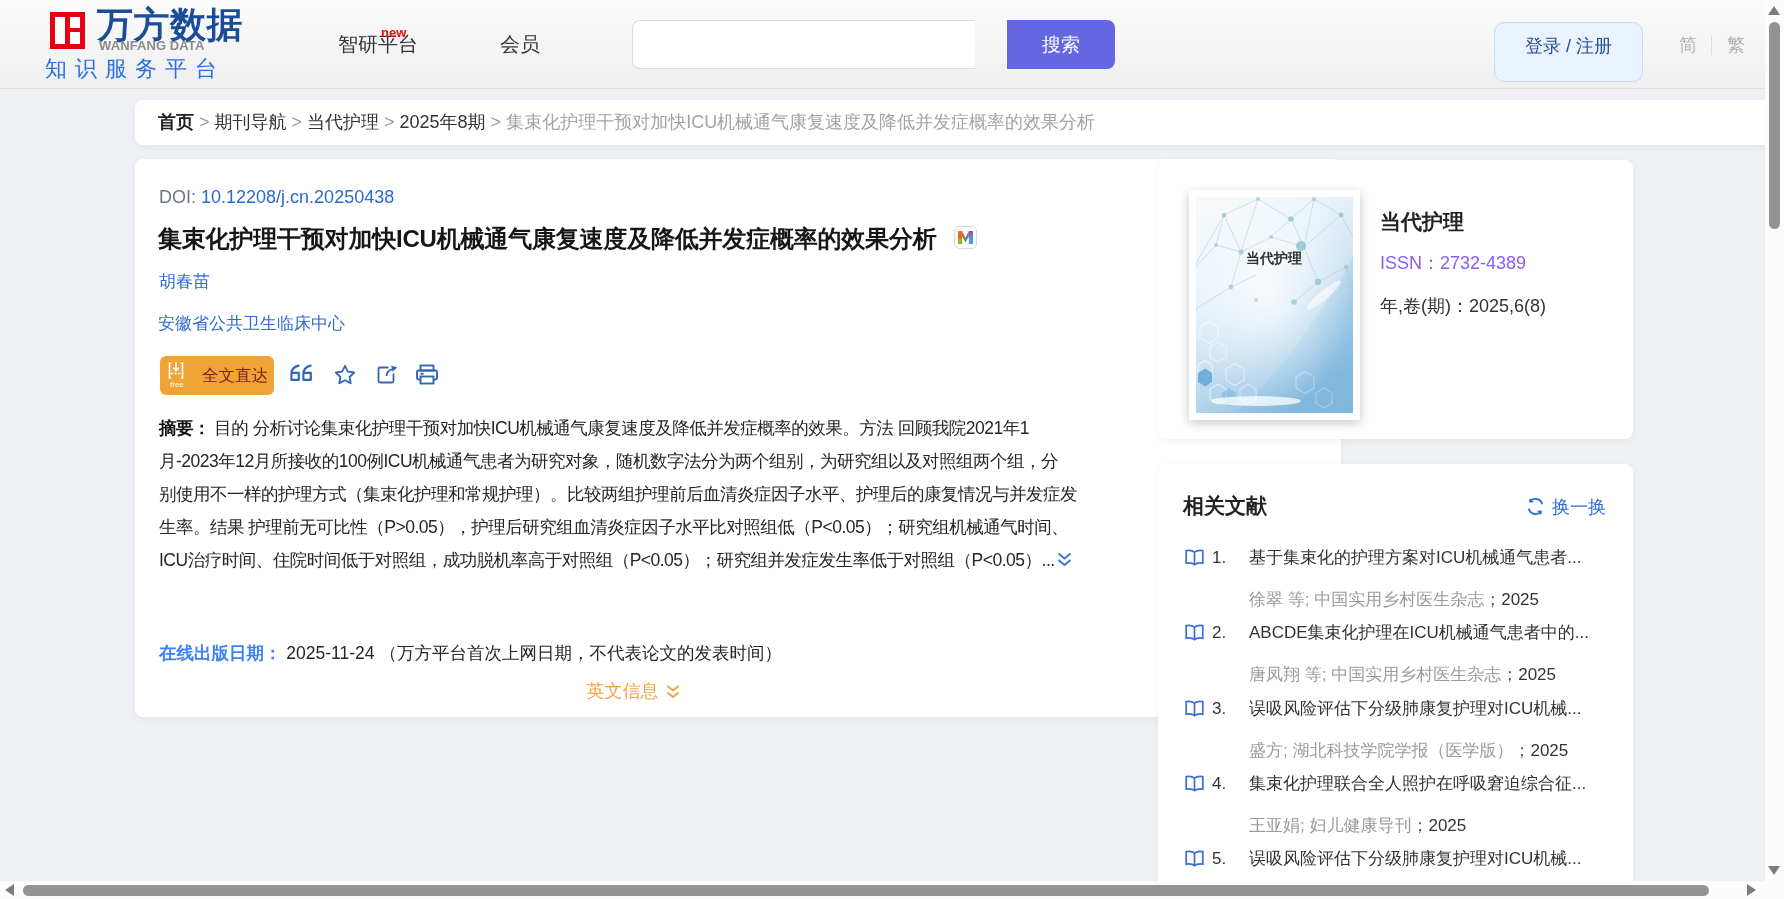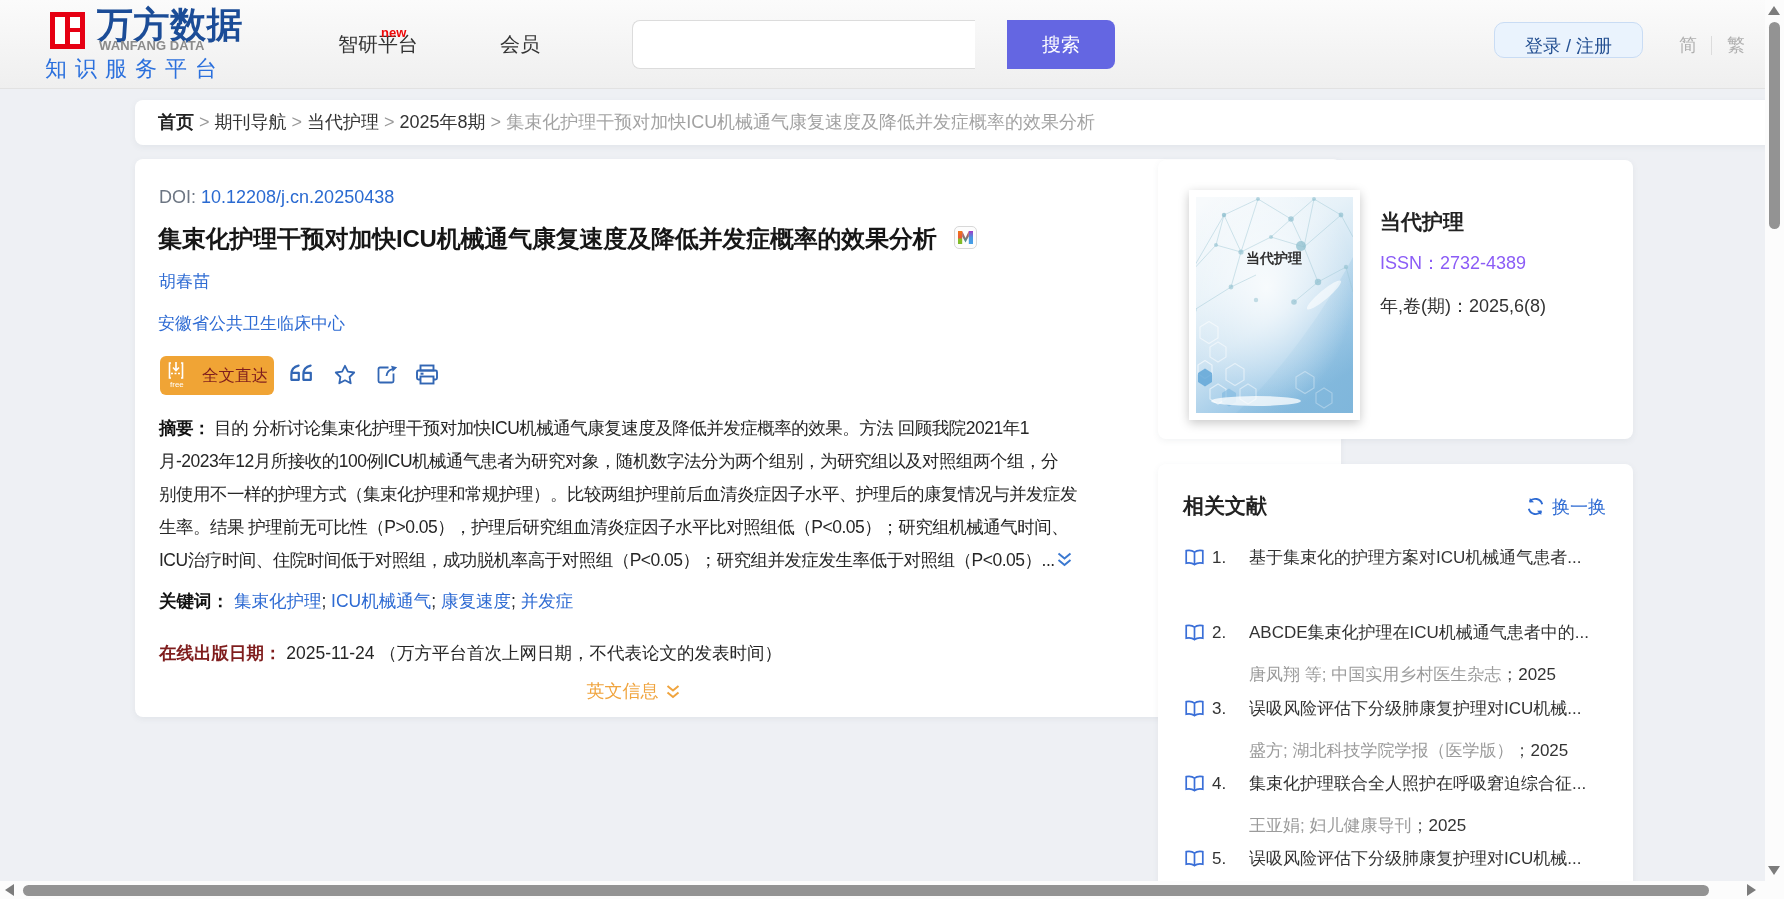--- a/index.html
+++ b/index.html
@@ -11,21 +11,21 @@
 .logo-icon { position:absolute; left:50px; top:12px; width:35px; height:37px; border:5px solid #e60013; background:#fff; }
 .logo-icon .v { position:absolute; left:10px; top:0; width:4.5px; height:27px; background:#e60013; }
 .logo-icon .h { position:absolute; left:14.5px; top:10.5px; width:10.5px; height:4.5px; background:#e60013; }
 .logo-cn { position:absolute; left:97px; top:11px; font-size:36px; line-height:27px; font-weight:bold; color:#1b4c97; letter-spacing:0.5px; white-space:nowrap; }
 .logo-en { position:absolute; left:99px; top:39px; font-size:13px; line-height:13px; font-weight:bold; color:#8b8b8b; letter-spacing:0.1px; white-space:nowrap; }
 .logo-sub { position:absolute; left:45px; top:58px; font-size:22px; line-height:22px; color:#2b70dd; letter-spacing:8px; white-space:nowrap; }
 .nav-item { position:absolute; top:34px; font-size:20px; line-height:20px; color:#333;margin-left:39px; }
 .nav-new { position:absolute; left:381px; top:26px; font-size:13px; line-height:13px; font-weight:bold; color:#ee0a0a; }
 .search-input { position:absolute; left:632px; top:20px; width:343px; height:49px; background:#fff; border:1px solid #dcdcdc; border-right:none; border-radius:8px 0 0 8px; }
 .search-btn { position:absolute; left:975px; top:20px; width:108px; height:49px; background:#6466e2; border-radius:0 8px 8px 0; color:#fff; font-size:19px; text-align:center; line-height:49px;margin-left:32px; }
-.login-btn { position:absolute; left:1494px; top:22px; width:149px; height:36px; background:#eaf3fd; border:1px solid #c9dcf4; border-radius:10px; color:#234f91; font-size:18px; text-align:center; line-height:46px; }
+.login-btn { position:absolute; left:1494px; top:22px; width:149px; height:60px; background:#eaf3fd; border:1px solid #c9dcf4; border-radius:10px; color:#234f91; font-size:18px; text-align:center; line-height:46px; }
 .lang { position:absolute; top:36px; font-size:18px; line-height:18px; color:#b0b0b0; }
 .lang-sep { position:absolute; left:1711px; top:36px; width:1px; height:19px; background:#dcdcdc; }
 
 .bread { position:absolute; left:135px; top:100px; width:1694px; height:45px; background:#fff; border-radius:8px; box-shadow:0 2px 6px rgba(90,100,120,.08); font-size:18px; color:#333; line-height:45px; white-space:nowrap; }
 .bread .inner { margin-left:23px; }
 .bread b { font-weight:bold; color:#222; }
 .bread .sep { color:#999; margin:0 5px; }
 .bread .last { color:#a3a3a3; }
 
 .main-card { position:absolute; left:135px; top:159px; width:1206px; height:558px; background:#fff; border-radius:8px; box-shadow:0 2px 6px rgba(90,100,120,.08); }
@@ -37,21 +37,21 @@
 .org { position:absolute; left:23px; top:156px; font-size:17px; line-height:18px; color:#2e6bd3; }
 .fulltext-btn { position:absolute; left:25px; top:197px; width:114px; height:39px; background:#f0a435; border-radius:6px; color:#7f1d1d; }
 .fulltext-btn .txt { position:absolute; left:42px; top:11px; font-size:16.5px; line-height:17px; }
 .act { position:absolute; top:205px; }
 .abstract { position:absolute; left:24px; top:253px; width:980px; font-size:17.5px; line-height:33px; letter-spacing:-0.5px; color:#262626; white-space:nowrap; }
 .abstract b { color:#111; }
 .kw { position:absolute; left:24px; top:433px; font-size:17.5px; line-height:19px; color:#262626; }
 .kw b { color:#111; }
 .kw a { color:#2e6bd3; text-decoration:none; }
 .pubdate { position:absolute; left:24px; top:485px; font-size:17.5px; line-height:19px; color:#262626; }
-.pubdate b { color:#7f1d1d; }
+.pubdate b { color:#3b82f6; }
 .eninfo { position:absolute; left:0; top:522px; width:998px; text-align:center; font-size:18px; line-height:20px; color:#f0a43e; }
 
 .jcard { position:absolute; left:1158px; top:160px; width:475px; height:279px; background:#fff; border-radius:8px; box-shadow:0 2px 6px rgba(90,100,120,.08); }
 .cover { position:absolute; left:31px; top:30px; width:171px; height:230px; background:#fff; box-shadow:0 3px 10px rgba(0,0,0,.22); padding:7px; }
 .jtitle { position:absolute; left:222px; top:51px; font-size:21px; line-height:22px; font-weight:bold; color:#222; }
 .jissn { position:absolute; left:222px; top:93px; font-size:18px; line-height:20px; color:#8b5cf6; }
 .jvol { position:absolute; left:222px; top:136px; font-size:18px; line-height:20px; color:#333; }
 
 .rcard { position:absolute; left:1158px; top:464px; width:475px; height:435px; background:#fff; border-radius:8px; box-shadow:0 2px 6px rgba(90,100,120,.08); overflow:hidden; }
 .rhead { position:absolute; left:25px; top:31px; font-size:21px; line-height:22px; font-weight:bold; color:#222; }
@@ -168,21 +168,20 @@
         <div>月-2023年12月所接收的100例ICU机械通气患者为研究对象，随机数字法分为两个组别，为研究组以及对照组两个组，分</div>
         <div>别使用不一样的护理方式（集束化护理和常规护理）。比较两组护理前后血清炎症因子水平、护理后的康复情况与并发症发</div>
         <div>生率。结果 护理前无可比性（P&gt;0.05），护理后研究组血清炎症因子水平比对照组低（P&lt;0.05）；研究组机械通气时间、</div>
         <div>ICU治疗时间、住院时间低于对照组，成功脱机率高于对照组（P&lt;0.05）；研究组并发症发生率低于对照组（P&lt;0.05）...<svg width="19" height="18" viewBox="0 0 19 18" style="vertical-align:-3px;">
             <g fill="none" stroke="#3a78d0" stroke-width="2">
               <path d="M3.5,2.5 L9.5,7.5 L15.5,2.5"></path>
               <path d="M3.5,9 L9.5,14 L15.5,9"></path>
             </g>
           </svg></div>
       </div>
-    <div class="kw"><b>关键词：</b> <a>集束化护理</a>; <a>ICU机械通气</a>; <a>康复速度</a>; <a>并发症</a></div>
     <div class="pubdate"><b>在线出版日期：</b> 2025-11-24 （万方平台首次上网日期，不代表论文的发表时间）</div>
     <div class="eninfo">英文信息 <svg width="18" height="18" viewBox="0 0 18 18" style="vertical-align:-4px;">
           <g fill="none" stroke="#f0a43e" stroke-width="2">
             <path d="M3.5,3 L9,7.5 L14.5,3"></path>
             <path d="M3.5,9.5 L9,14 L14.5,9.5"></path>
           </g>
         </svg></div>
   </div>
 
   <div class="jcard">
@@ -259,20 +258,21 @@
           </g>
           <path d="M3.8,1 L3.4,5.6 L8,5.2 Z" fill="#2e6bd3"></path>
           <path d="M15.2,18 L15.6,13.4 L11,13.8 Z" fill="#2e6bd3"></path>
         </svg>换一换</div>
     <div class="ritem" style="top:85px;">
       <svg class="book" width="21" height="18" viewBox="0 0 21 18">
           <path d="M10.5,3.2 C8.6,1.6 5.6,1.1 2.2,1.7 L2.2,14.2 C5.6,13.6 8.6,14.1 10.5,15.7 C12.4,14.1 15.4,13.6 18.8,14.2 L18.8,1.7 C15.4,1.1 12.4,1.6 10.5,3.2 Z M10.5,3.2 L10.5,15.7" fill="none" stroke="#3a6fd8" stroke-width="1.7"></path>
         </svg>
       <span class="num">1.</span>
         <span class="rtitle">基于集束化的护理方案对ICU机械通气患者...</span>
+        <span class="rmeta">徐翠  等;  中国实用乡村医生杂志<span style="color:#555">；</span><span class="yr">2025</span></span>
     </div>
     <div class="ritem" style="top:160px;">
       <svg class="book" width="21" height="18" viewBox="0 0 21 18">
           <path d="M10.5,3.2 C8.6,1.6 5.6,1.1 2.2,1.7 L2.2,14.2 C5.6,13.6 8.6,14.1 10.5,15.7 C12.4,14.1 15.4,13.6 18.8,14.2 L18.8,1.7 C15.4,1.1 12.4,1.6 10.5,3.2 Z M10.5,3.2 L10.5,15.7" fill="none" stroke="#3a6fd8" stroke-width="1.7"></path>
         </svg>
       <span class="num">2.</span>
         <span class="rtitle">ABCDE集束化护理在ICU机械通气患者中的...</span>
         <span class="rmeta">唐凤翔  等;  中国实用乡村医生杂志<span style="color:#555">；</span><span class="yr">2025</span></span>
     </div>
     <div class="ritem" style="top:236px;">

